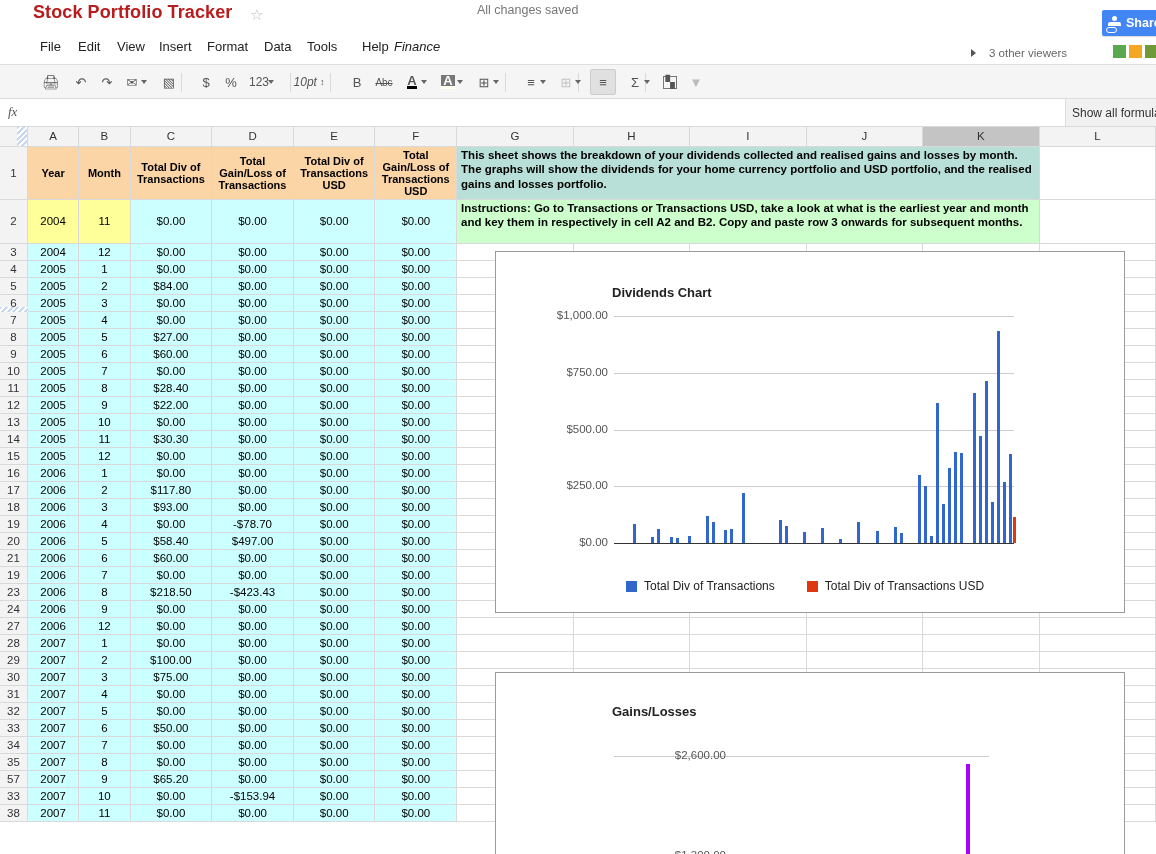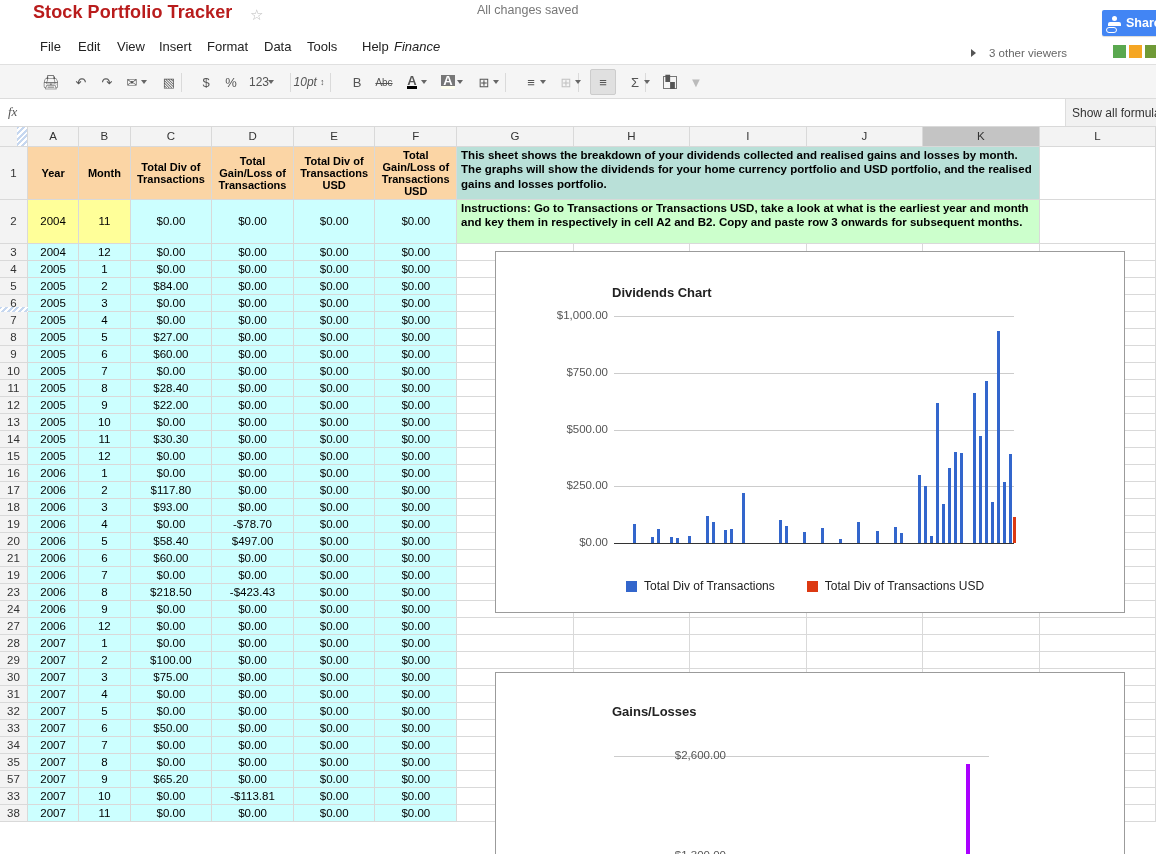--- a/index.html
+++ b/index.html
@@ -828,21 +828,21 @@
             <td class="cell blank"></td>
             <td class="cell blank"></td>
             <td class="cell blank"></td>
             <td class="cell blank"></td>
           </tr>
           <tr>
             <th class="rowhdr">33</th>
             <td class="cell cyan">2007</td>
             <td class="cell cyan">10</td>
             <td class="cell cyan">$0.00</td>
-            <td class="cell cyan">-$113.81</td>
+            <td class="cell cyan">-$153.94</td>
             <td class="cell cyan">$0.00</td>
             <td class="cell cyan">$0.00</td>
             <td class="cell blank"></td>
             <td class="cell blank"></td>
             <td class="cell blank"></td>
             <td class="cell blank"></td>
             <td class="cell blank"></td>
             <td class="cell blank"></td>
           </tr>
           <tr>

